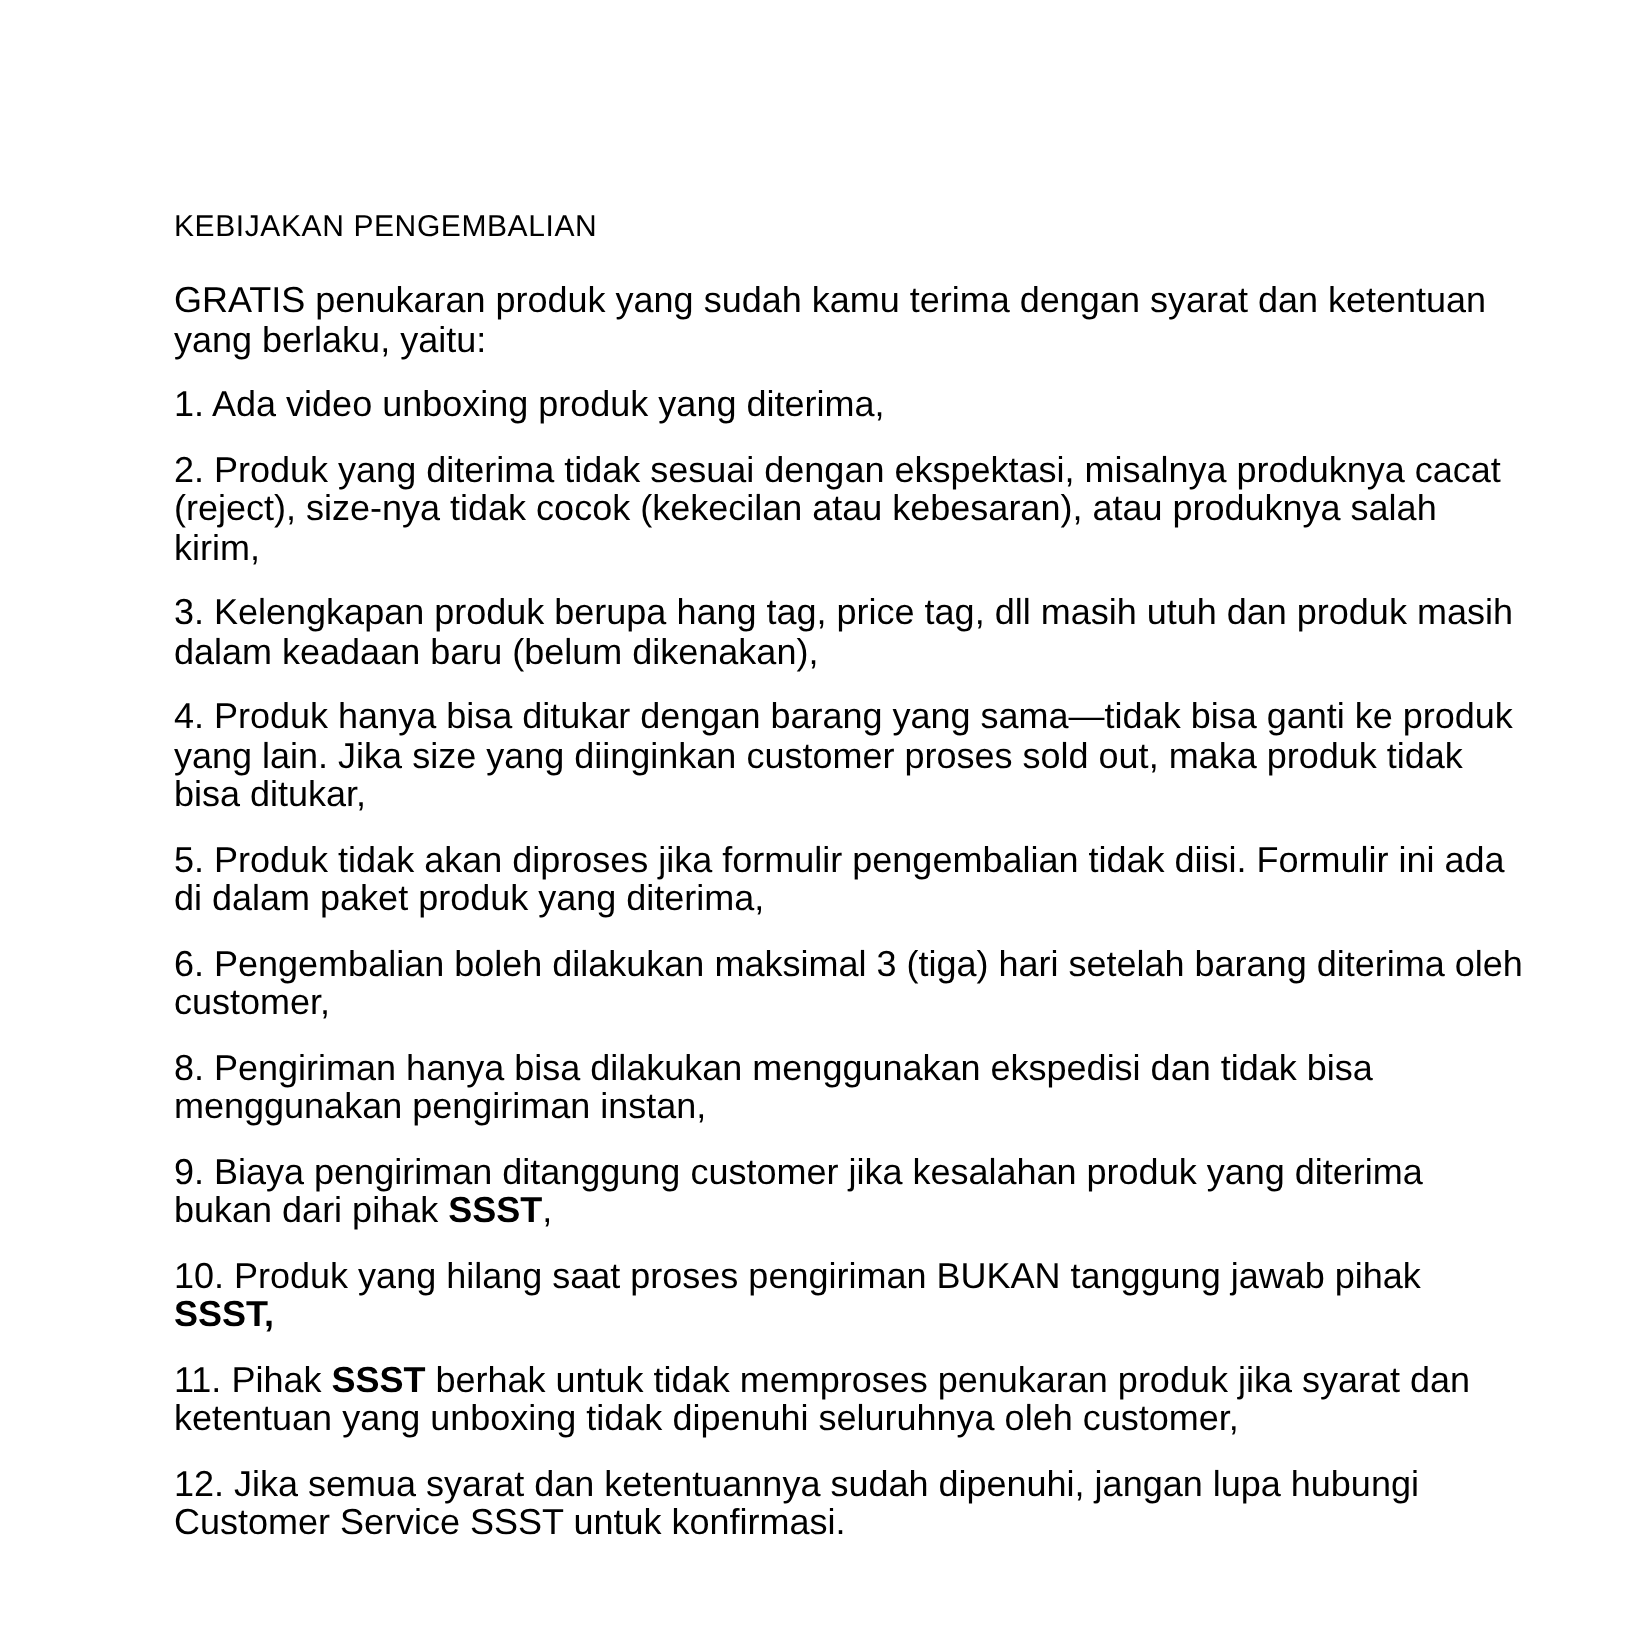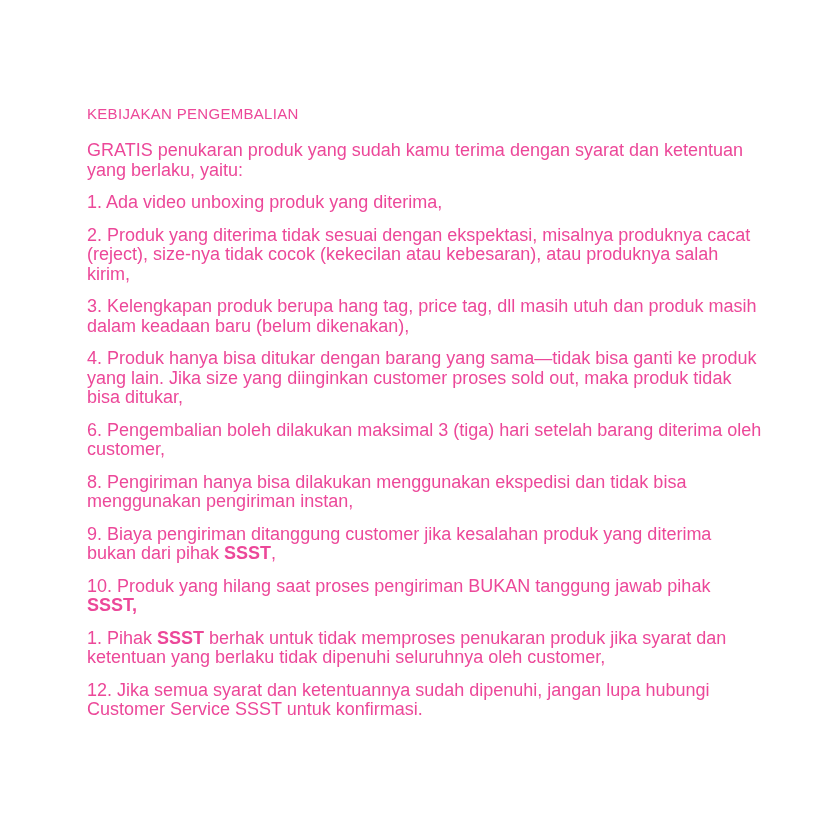--- a/index.html
+++ b/index.html
@@ -12,21 +12,21 @@
     height: 818px;
     position: relative;
     overflow: hidden;
   }
   .doc {
     position: absolute;
     left: 87px;
     top: 104px;
     width: 676px;
     font-family: "Liberation Sans", "DejaVu Sans", sans-serif;
-    color: #ec4899;
+    color: #000000;
   }
   .doc-title {
     font-size: 15px;
     font-weight: 400;
     line-height: 20px;
     margin: 0 0 17px 0;
     letter-spacing: 0.3px;
   }
   .para {
     font-size: 18px;
@@ -42,20 +42,21 @@
 <body>
 
 <div class="doc">
   <p class="doc-title">KEBIJAKAN PENGEMBALIAN</p>
   <p class="para">GRATIS penukaran produk yang sudah kamu terima dengan syarat dan ketentuan yang berlaku, yaitu:</p>
   <div>
       <p class="para"><span>1. Ada video unboxing produk yang diterima,</span></p>
       <p class="para"><span>2. Produk yang diterima tidak sesuai dengan ekspektasi, misalnya produknya cacat (reject), size-nya tidak cocok (kekecilan atau kebesaran), atau produknya salah kirim,</span></p>
       <p class="para"><span>3. Kelengkapan produk berupa </span><span class="run-i">hang tag, price tag</span><span>, dll masih utuh dan produk masih dalam keadaan baru (belum dikenakan),</span></p>
       <p class="para"><span>4. Produk hanya bisa ditukar dengan barang yang sama—tidak bisa ganti ke produk yang lain. Jika </span><span class="run-i">size</span><span> yang diinginkan </span><span class="run-i">customer</span><span> proses </span><span class="run-i">sold out</span><span>, maka produk tidak bisa ditukar,</span></p>
+      <p class="para"><span>5. Produk tidak akan diproses jika formulir pengembalian tidak diisi. Formulir ini ada di dalam paket produk yang diterima,</span></p>
       <p class="para"><span>6. Pengembalian boleh dilakukan maksimal 3 (tiga) hari setelah barang diterima oleh </span><span class="run-i">customer</span><span>,</span></p>
       <p class="para"><span>8. Pengiriman hanya bisa dilakukan menggunakan ekspedisi dan tidak bisa menggunakan pengiriman instan,</span></p>
       <p class="para"><span>9. Biaya pengiriman ditanggung </span><span class="run-i">customer</span><span> jika kesalahan produk yang diterima bukan dari pihak </span><span class="run-b">SSST</span><span>,</span></p>
       <p class="para"><span>10. Produk yang hilang saat proses pengiriman BUKAN tanggung jawab pihak </span><span class="run-b">SSST,</span></p>
-      <p class="para"><span>1. Pihak </span><span class="run-b">SSST</span><span> berhak untuk tidak memproses penukaran produk jika syarat dan ketentuan yang berlaku tidak dipenuhi seluruhnya oleh </span><span class="run-i">customer</span><span>,</span></p>
+      <p class="para"><span>11. Pihak </span><span class="run-b">SSST</span><span> berhak untuk tidak memproses penukaran produk jika syarat dan ketentuan yang unboxing tidak dipenuhi seluruhnya oleh </span><span class="run-i">customer</span><span>,</span></p>
       <p class="para"><span>12. Jika semua syarat dan ketentuannya sudah dipenuhi, jangan lupa hubungi Customer Service SSST untuk konfirmasi.</span></p>
     </div>
 </div>
 
 </body></html>

